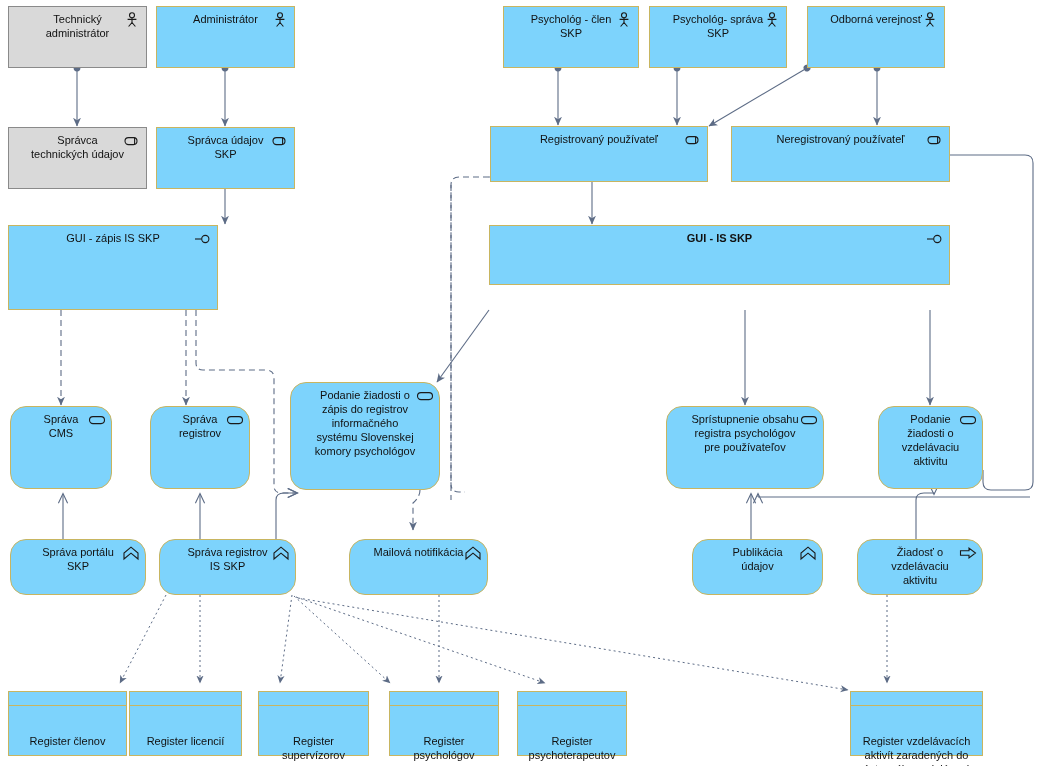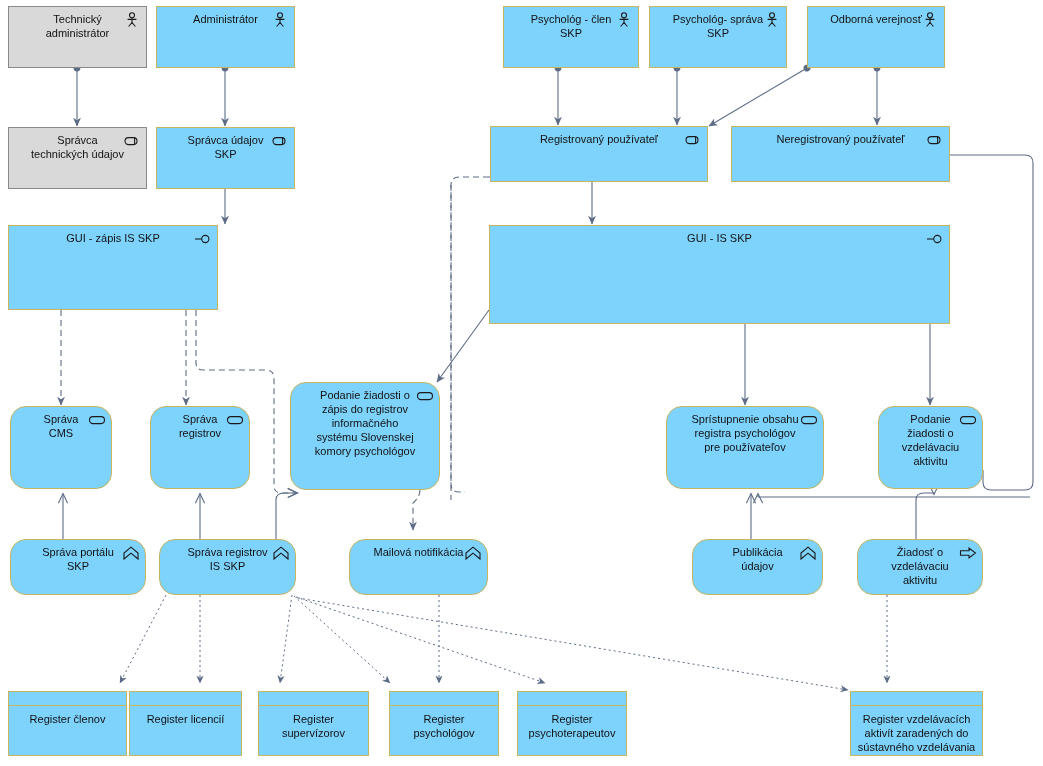--- a/index.html
+++ b/index.html
@@ -8,21 +8,21 @@
   #canvas{position:relative;width:1043px;height:766px;background:#ffffff;overflow:hidden;}
   #wires{position:absolute;left:0;top:0;width:1043px;height:766px;pointer-events:none;}
   .node{position:absolute;box-sizing:border-box;border:1px solid #c8b560;background:#7dd3fc;
         display:flex;align-items:flex-start;justify-content:center;}
   .node.grey{background:#d9d9d9;border:1px solid #8a8a8a;}
   .node .lbl{display:block;width:100%;text-align:center;font-size:11px;line-height:14px;
         color:#111;padding:5px 22px 4px 22px;box-sizing:border-box;}
   .node.rounded{border-radius:16px;}
   .node .ico{position:absolute;right:6px;top:5px;width:18px;height:15px;}
   
-  .node.dataobj{flex-direction:column;align-items:stretch;justify-content:flex-start;padding:0;}
+  .node.dataobj{flex-direction:column;align-items:stretch;justify-content:flex-start;padding:0;gap:22px;}
   .node.dataobj .bar{height:13px;border-bottom:1px solid #c8b560;flex:0 0 auto;}
   .node.dataobj .lbl{padding:6px 5px 4px 5px;}
 </style>
 </head>
 <body>
 
 <div id="canvas">
 
   <svg id="wires" viewBox="0 0 1043 766" xmlns="http://www.w3.org/2000/svg">
     <defs>
@@ -150,21 +150,21 @@
           <path d="M12.6,4.6 L12.6,11.6" fill="none" stroke="#1a1a1a" stroke-width="1.1"></path>
         </svg></span>
     </div>
     <div class="node" style="left: 8px; top: 225px; width: 210px; height: 85px;">
       <span class="lbl">GUI - zápis IS SKP</span>
       <span class="ico"><svg viewBox="0 0 20 16" width="20" height="16">
           <path d="M2,8 L8.5,8" fill="none" stroke="#1a1a1a" stroke-width="1.1"></path>
           <circle cx="12.3" cy="8" r="3.6" fill="none" stroke="#1a1a1a" stroke-width="1.1"></circle>
         </svg></span>
     </div>
-    <div class="node" style="left: 489px; top: 225px; width: 461px; height: 99px;">
+    <div class="node" style="left: 489px; top: 225px; width: 461px; height: 60px; font-weight: bold;">
       <span class="lbl">GUI - IS SKP</span>
       <span class="ico"><svg viewBox="0 0 20 16" width="20" height="16">
           <path d="M2,8 L8.5,8" fill="none" stroke="#1a1a1a" stroke-width="1.1"></path>
           <circle cx="12.3" cy="8" r="3.6" fill="none" stroke="#1a1a1a" stroke-width="1.1"></circle>
         </svg></span>
     </div>
     <div class="node rounded" style="left: 10px; top: 406px; width: 102px; height: 83px;">
       <span class="lbl">Správa CMS</span>
       <span class="ico"><svg viewBox="0 0 20 16" width="20" height="16">
           <rect x="2.5" y="4.6" width="15" height="7" rx="3.5" fill="none" stroke="#1a1a1a" stroke-width="1.1"></rect>

